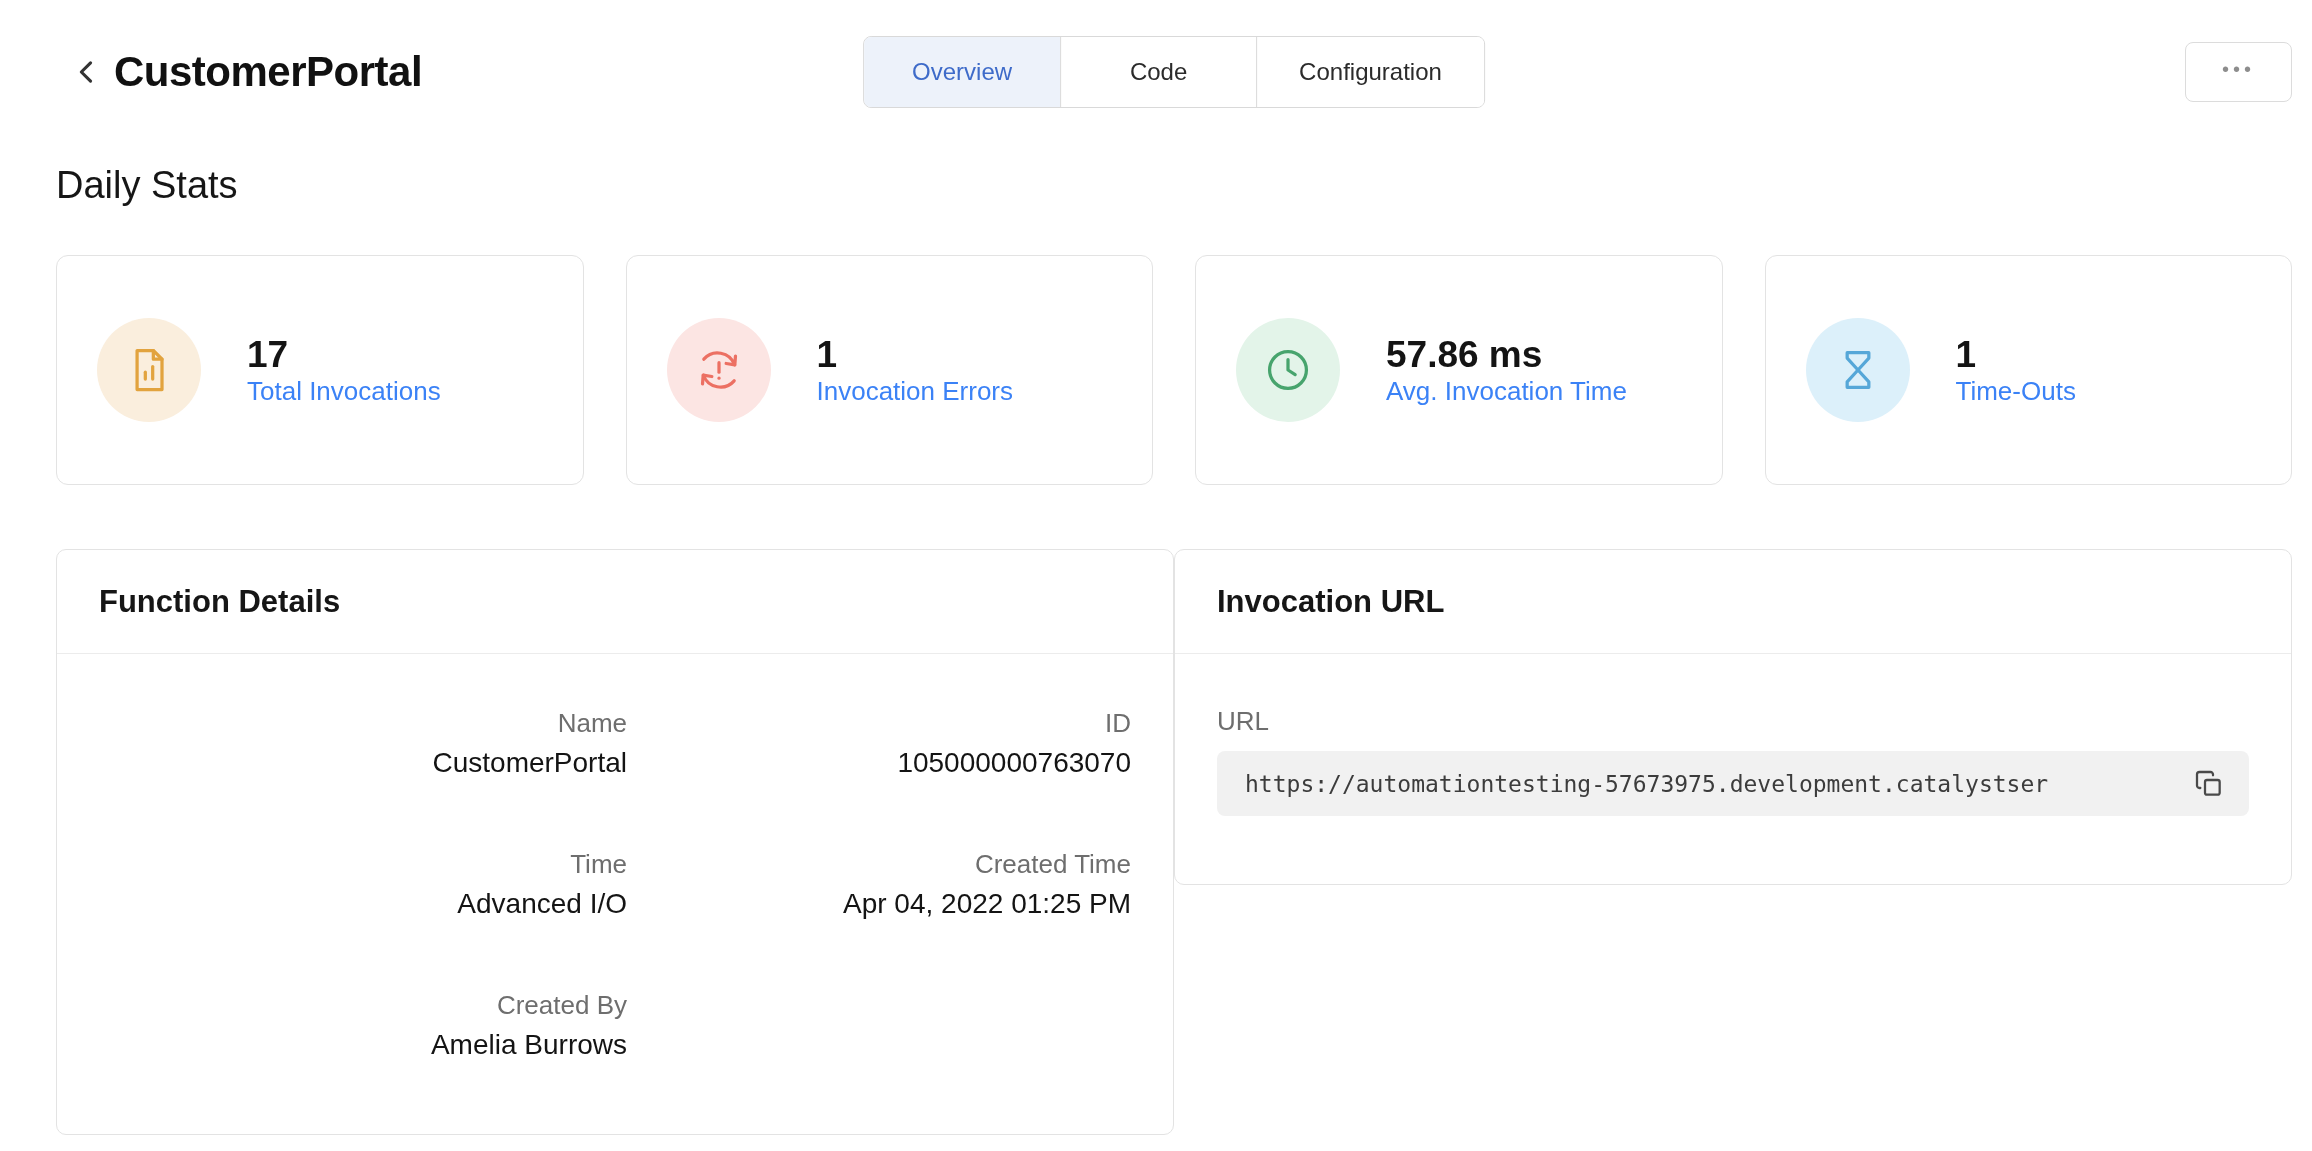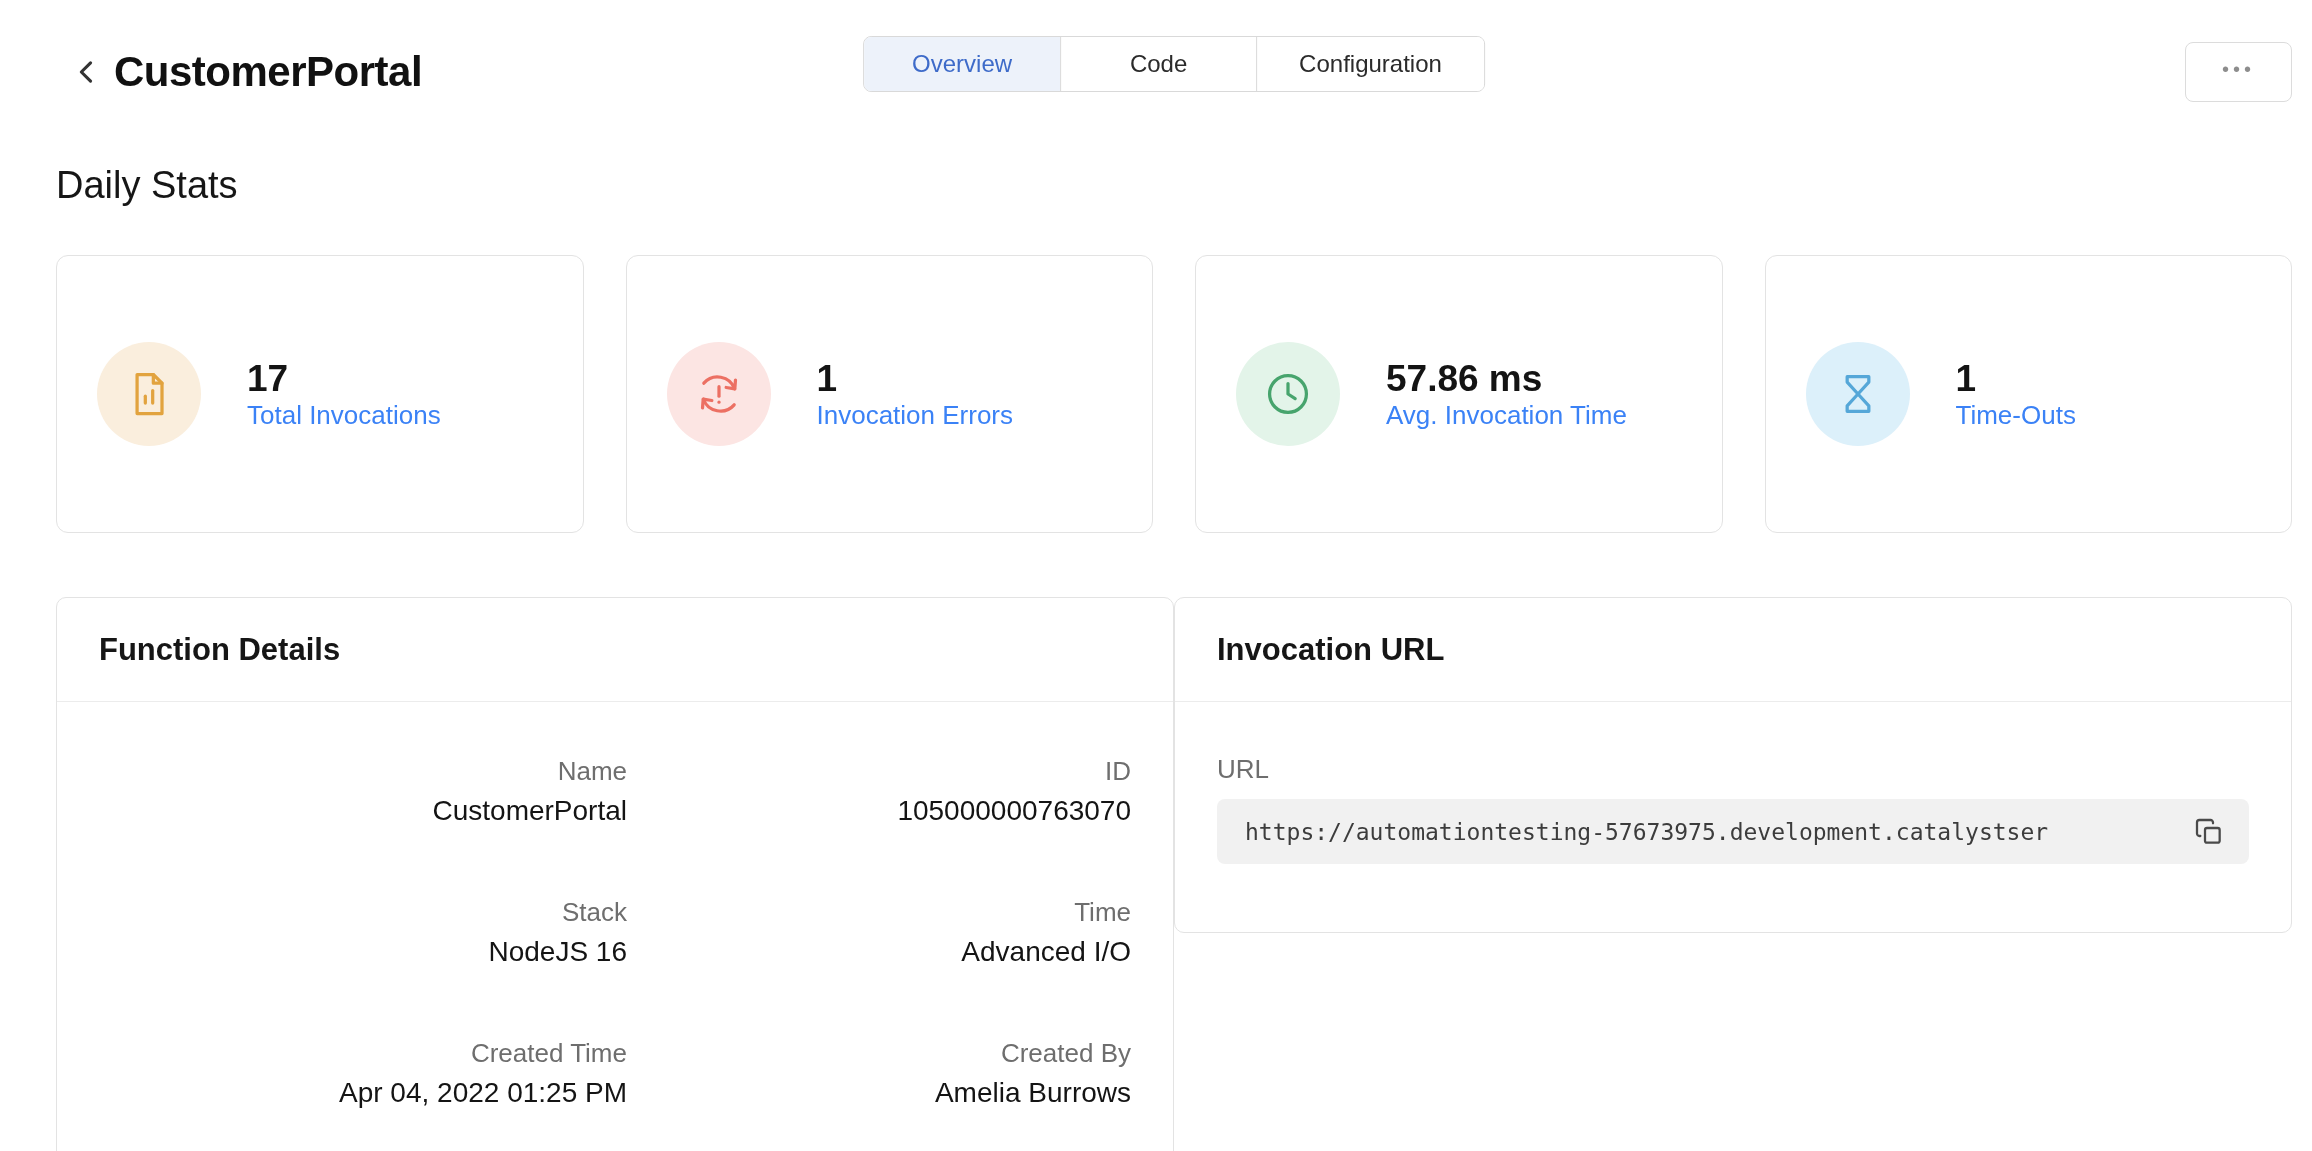--- a/index.html
+++ b/index.html
@@ -32,21 +32,21 @@
     margin-left: 4px;
     font-size: 42px;
     font-weight: 700;
     color: #111111;
     letter-spacing: -0.5px;
   }
   .tabs {
     position: absolute;
     left: 50%; top: 0;
     transform: translateX(-50%);
-    height: 56px;
+    height: 72px;
     display: flex;
     border: 1px solid #d9d9d9;
     border-radius: 8px;
     overflow: hidden;
     background: #ffffff;
   }
   .tab {
     min-width: 196px;
     padding: 0 42px;
     font-family: inherit;
@@ -80,21 +80,21 @@
     font-weight: 400;
     color: #161616;
   }
   .stats-grid {
     margin-top: 48px;
     display: grid;
     grid-template-columns: repeat(4, 1fr);
     gap: 42px;
   }
   .stat-card {
-    height: 278px;
+    height: 230px;
     border: 1px solid #e3e3e3;
     border-radius: 12px;
     background: #ffffff;
     display: flex;
     align-items: center;
     padding: 0 40px;
     gap: 46px;
   }
   .stat-icon {
     width: 104px; height: 104px;
@@ -268,24 +268,20 @@
         <h2>Function Details</h2>
       </div>
       <div class="fields-grid">
         <div class="field">
           <div class="field-label">Name</div>
           <div class="field-value">CustomerPortal</div>
         </div>
         <div class="field">
           <div class="field-label">ID</div>
           <div class="field-value">105000000763070</div>
-        </div>
-        <div class="field">
-          <div class="field-label">Stack</div>
-          <div class="field-value">NodeJS 16</div>
         </div>
         <div class="field">
           <div class="field-label">Time</div>
           <div class="field-value">Advanced I/O</div>
         </div>
         <div class="field">
           <div class="field-label">Created Time</div>
           <div class="field-value">Apr 04, 2022 01:25 PM</div>
         </div>
         <div class="field">

